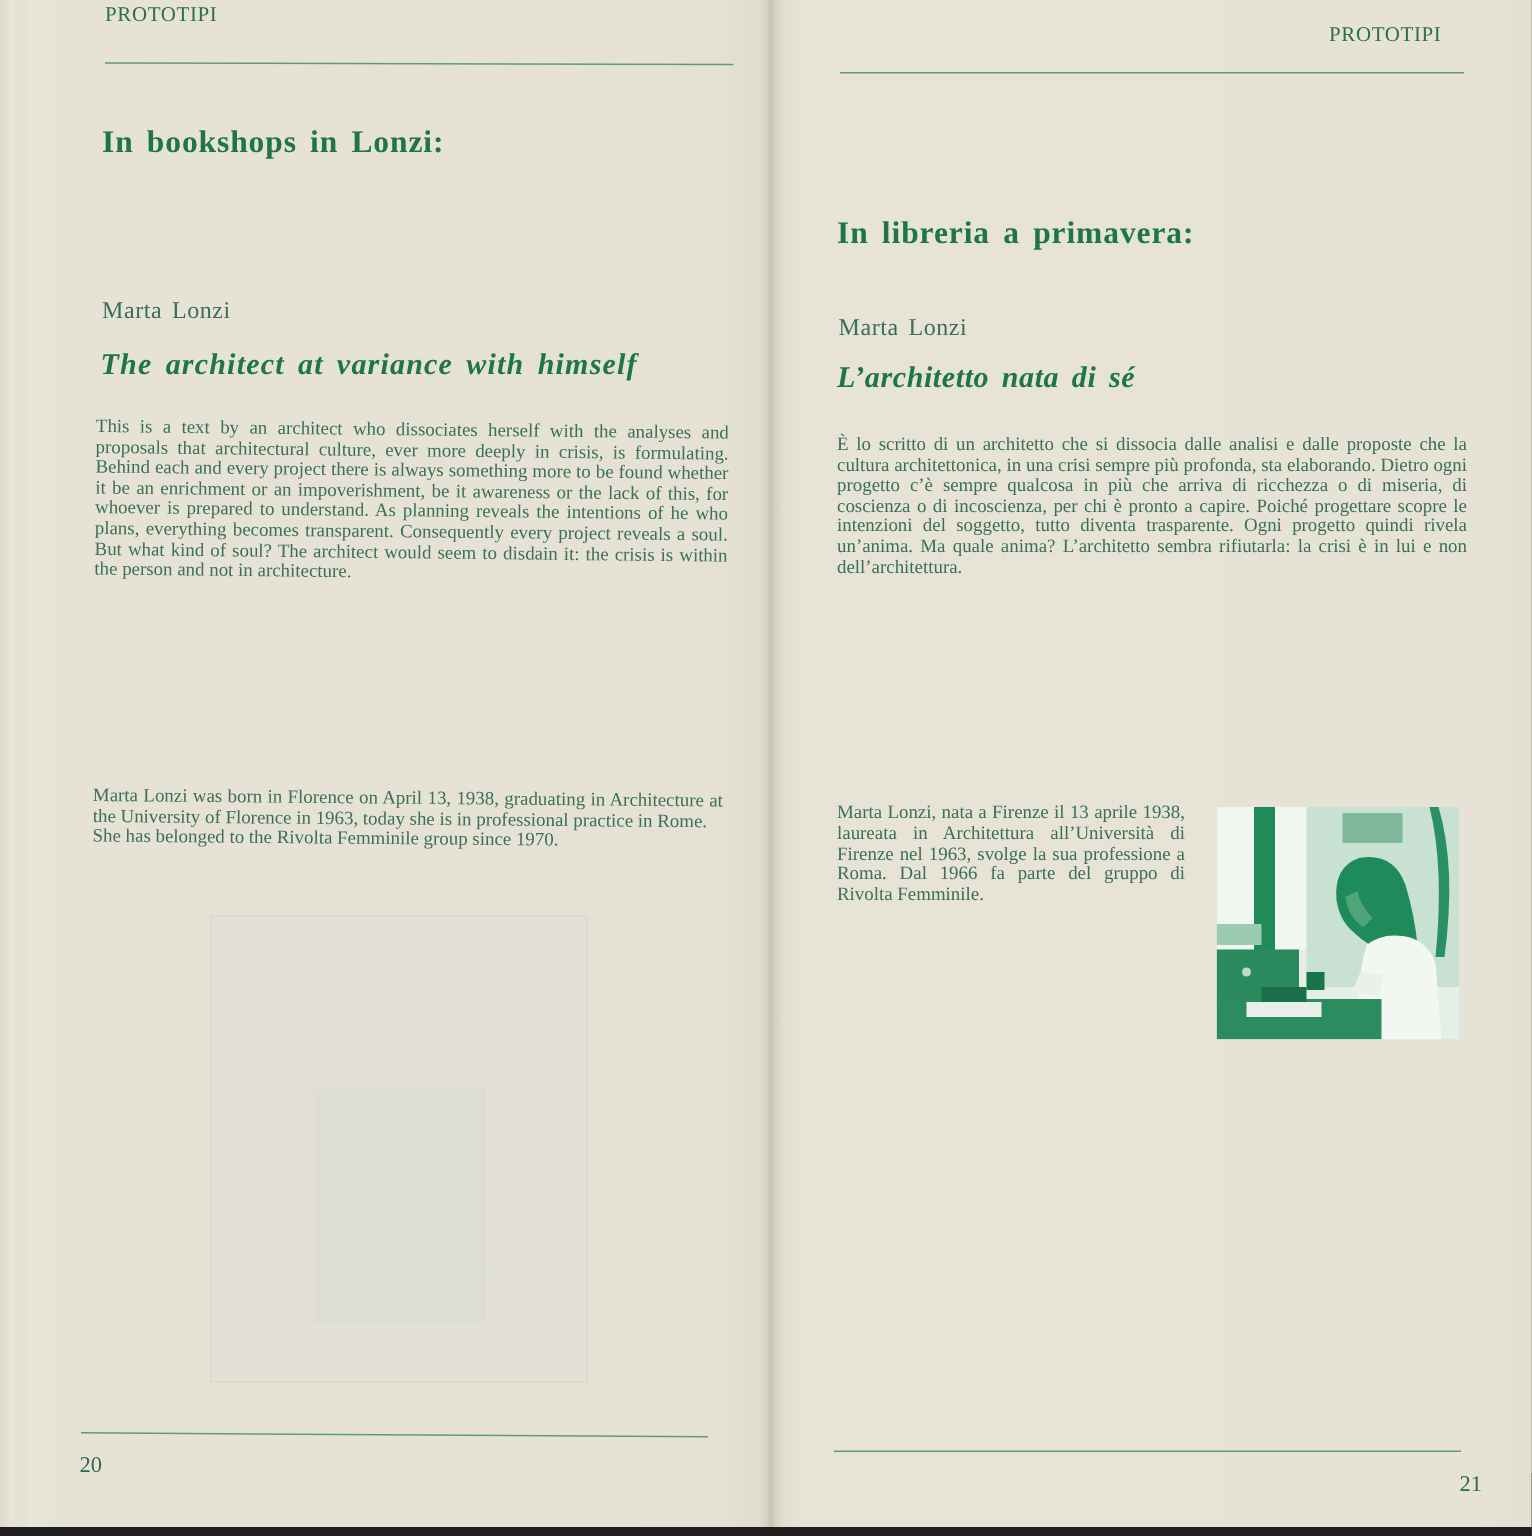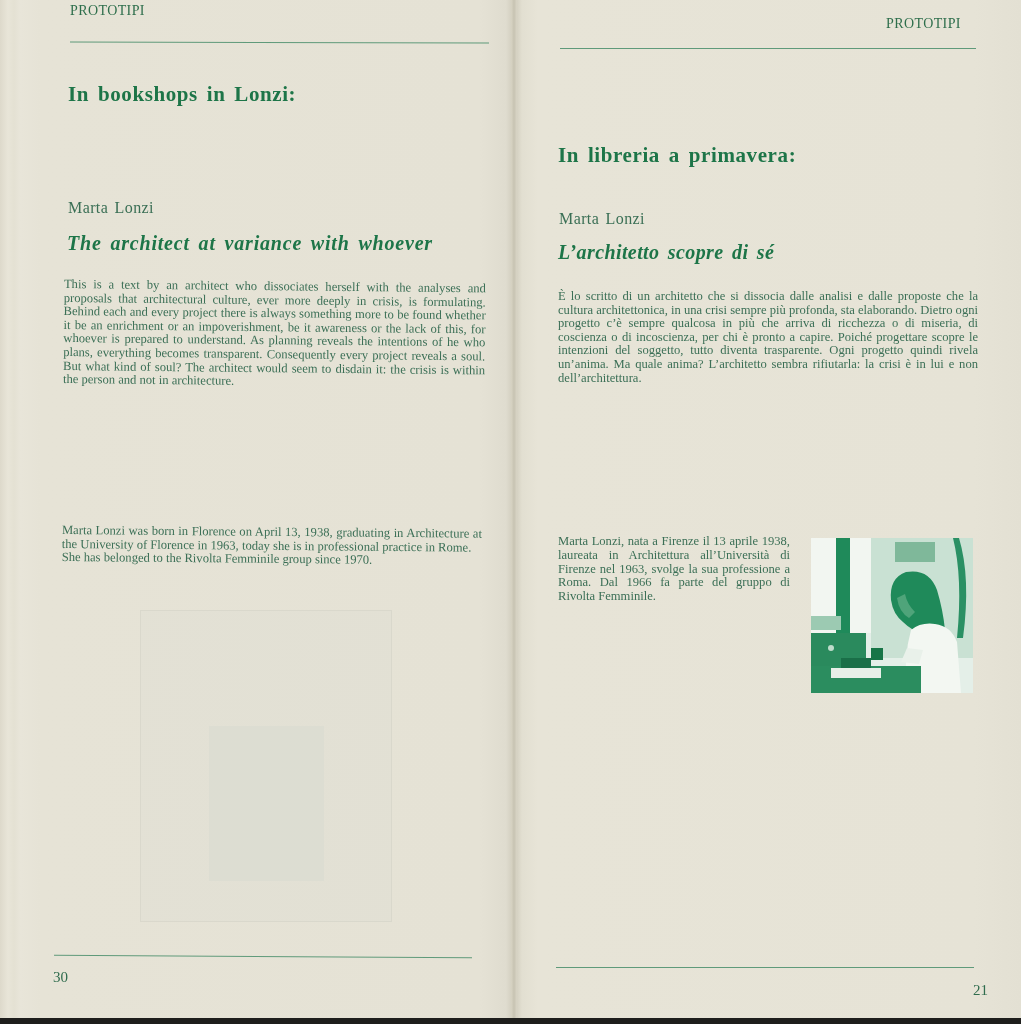--- a/index.html
+++ b/index.html
@@ -136,43 +136,43 @@
     <div class="ghost">
       <div class="ghost-inner"></div>
     </div>
 
     <div class="running-head" style="left:70px; top:3px;">PROTOTIPI</div>
     <div class="rule" style="left:70px; top:42px; width:419px; transform:rotate(0.15deg);"></div>
 
     <div class="section-head" style="left:68px; top:82px;">In bookshops in Lonzi:</div>
 
     <div class="author" style="left:68px; top:199px;">Marta Lonzi</div>
-    <div class="title" style="left:67px; top:232px;">The architect at variance with whoever</div>
+    <div class="title" style="left:67px; top:232px;">The architect at variance with himself</div>
 
     <div class="body-text" style="left:64px; top:278px; width:422px; transform:rotate(0.6deg); transform-origin:left top;">This is a text by an architect who dissociates herself with the analyses and proposals that architectural culture, ever more deeply in crisis, is formulating. Behind each and every project there is always something more to be found whether it be an enrichment or an impoverishment, be it awareness or the lack of this, for whoever is prepared to understand. As planning reveals the intentions of he who plans, everything becomes transparent. Consequently every project reveals a soul. But what kind of soul? The architect would seem to disdain it: the crisis is within the person and not in architecture.</div>
 
     <div class="body-text" style="left:62px; top:524px; width:420px; transform:rotate(0.5deg); transform-origin:left top;">
       <span>Marta Lonzi was born in Florence on April 13, 1938, graduating in Architecture at the University of Florence in 1963, today she is in professional practice in Rome.</span><br>
       <span style="display:block; text-align:left;">She has belonged to the Rivolta Femminile group since 1970.</span>
     </div>
 
     <div class="rule" style="left:54px; top:956px; width:418px; transform:rotate(0.35deg);"></div>
-    <div class="page-num" style="left:53px; top:969px;">30</div>
+    <div class="page-num" style="left:53px; top:969px;">20</div>
   </div>
 
   <div class="page page-right">
   </div>
 
   <div class="running-head" style="left:886px; top:16px;">PROTOTIPI</div>
   <div class="rule" style="left:560px; top:48px; width:416px;"></div>
 
   <div class="section-head" style="left:558px; top:95px;margin-top:48px;">In libreria a primavera:</div>
 
   <div class="author" style="left:559px; top:210px;">Marta Lonzi</div>
-  <div class="title" style="left:558px; top:241px; letter-spacing:0.4px;">L’architetto scopre di sé</div>
+  <div class="title" style="left:558px; top:241px; letter-spacing:0.4px;">L’architetto nata di sé</div>
 
   <div class="body-text" style="left:558px; top:290px; width:420px;">È lo scritto di un architetto che si dissocia dalle analisi e dalle proposte che la cultura architettonica, in una crisi sempre più profonda, sta elaborando. Dietro ogni progetto c’è sempre qualcosa in più che arriva di ricchezza o di miseria, di coscienza o di incoscienza, per chi è pronto a capire. Poiché progettare scopre le intenzioni del soggetto, tutto diventa trasparente. Ogni progetto quindi rivela un’anima. Ma quale anima? L’architetto sembra rifiutarla: la crisi è in lui e non dell’architettura.</div>
 
   <div class="body-text" style="left:558px; top:535px; width:232px; line-height:13.8px;">Marta Lonzi, nata a Firenze il 13 aprile 1938, laureata in Architettura all’Università di Firenze nel 1963, svolge la sua professione a Roma. Dal 1966 fa parte del gruppo di Rivolta Femminile.</div>
 
   <div class="photo" title="Photograph of a woman with long hair seated at a desk, working">
     <svg width="162" height="155" viewBox="0 0 162 155" xmlns="http://www.w3.org/2000/svg">
       <rect x="0" y="0" width="162" height="155" fill="#e4efe8"></rect>
       <rect x="0" y="0" width="60" height="95" fill="#f2f6f1"></rect>
       <rect x="60" y="0" width="102" height="120" fill="#c9e1d3"></rect>

